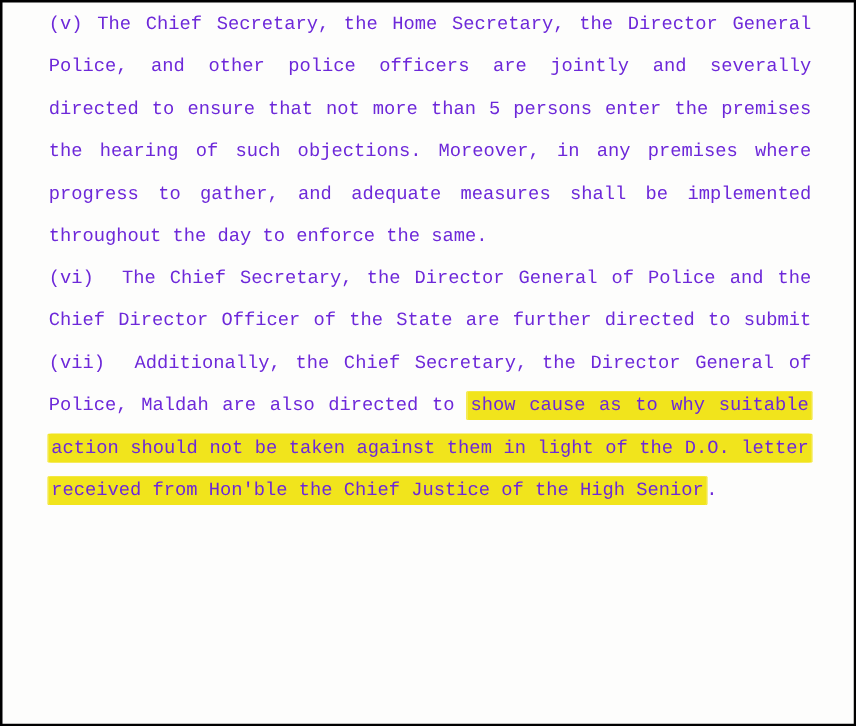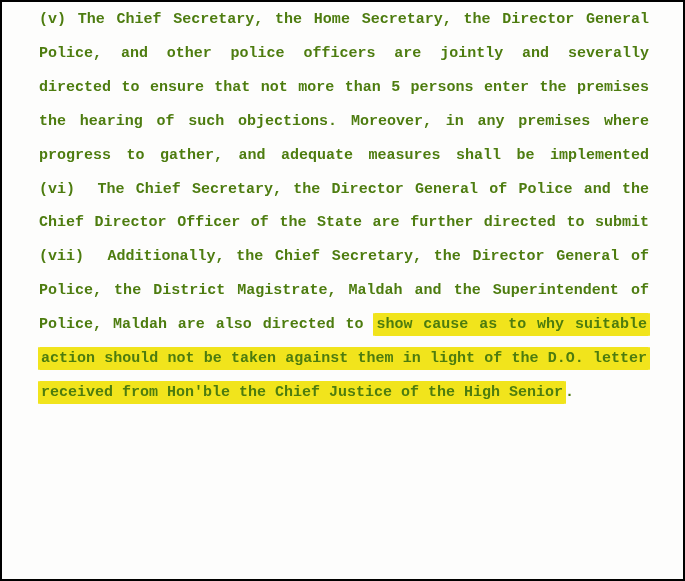--- a/index.html
+++ b/index.html
@@ -10,23 +10,23 @@
   .page {
     box-sizing: border-box;
     width: 685px;
     height: 581px;
     border: 2px solid #000000;
     background: #fdfdfc;
     overflow: hidden;
     padding: 1px 34px 0 37px;
     font-family: "Liberation Mono", "DejaVu Sans Mono", monospace;
     font-size: 15px;
-    font-weight: 700;
+    font-weight: 400;
     line-height: 33.9px;
-    color: #4d7c0f;
+    color: #6d28d9;
   }
   .doc-line {
     white-space: normal;
   }
   .doc-line.justify {
     text-align: justify;
     text-align-last: justify;
   }
   .doc-line.plain {
     text-align: left;
@@ -43,21 +43,21 @@
 </head>
 <body>
 
 <div class="page">
   <div id="document-body">
       <div class="doc-line justify"><span class="seg">(v) The Chief Secretary, the Home Secretary, the Director General</span></div>
       <div class="doc-line justify"><span class="seg">Police, and other police officers are jointly and severally</span></div>
       <div class="doc-line justify"><span class="seg">directed to ensure that not more than 5 persons enter the premises</span></div>
       <div class="doc-line justify"><span class="seg">the hearing of such objections. Moreover, in any premises where</span></div>
       <div class="doc-line justify"><span class="seg">progress to gather, and adequate measures shall be implemented</span></div>
+      <div class="doc-line plain"><span class="seg">throughout the day to enforce the same.</span></div>
       <div class="doc-line justify"><span class="seg">(vi)&nbsp; The Chief Secretary, the Director General of Police and the</span></div>
       <div class="doc-line justify"><span class="seg">Chief Director Officer of the State are further directed to submit</span></div>
       <div class="doc-line justify"><span class="seg">(vii)&nbsp; Additionally, the Chief Secretary, the Director General of</span></div>
-      <div class="doc-line justify"><span class="seg">Police, the District Magistrate, Maldah and the Superintendent of</span></div>
       <div class="doc-line justify"><span class="seg">Police, Maldah are also directed to </span><span class="seg hl">show cause as to why suitable</span></div>
       <div class="doc-line justify"><span class="seg hl">action should not be taken against them in light of the D.O. letter</span></div>
       <div class="doc-line plain"><span class="seg hl">received from Hon'ble the Chief Justice of the High Senior</span><span class="seg">.</span></div>
     </div>
 </div>
 
 </body></html>

